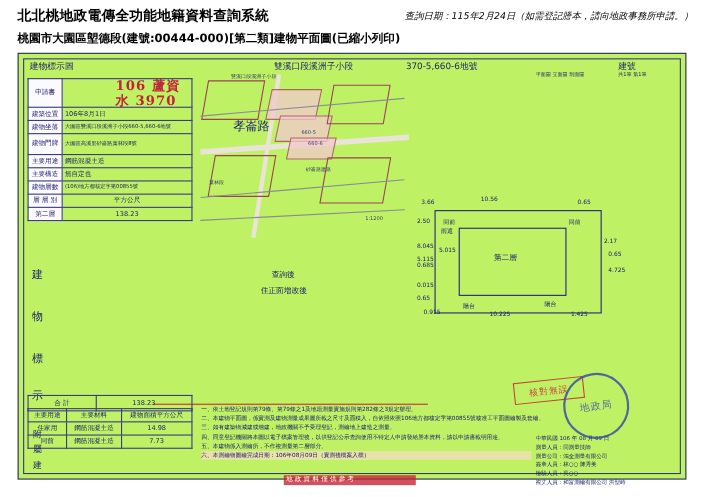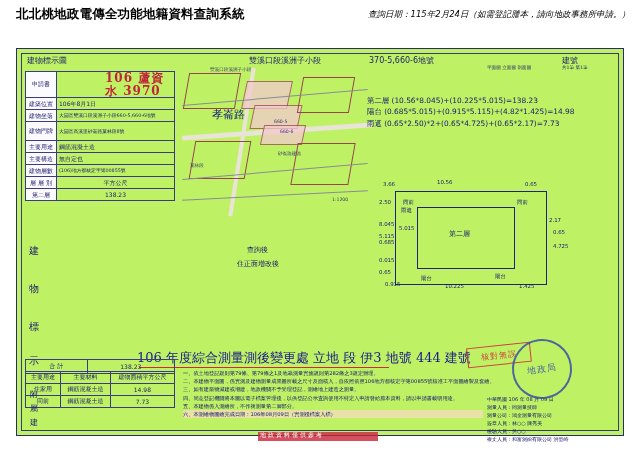--- a/index.html
+++ b/index.html
@@ -103,20 +103,21 @@
   .stamp-foot-txt{position:absolute;left:260px;top:431px;font-size:6px;color:#fff;letter-spacing:2px;white-space:nowrap;}
   .red-ul{position:absolute;background:#cf2b3c;height:1.2px;}
 </style>
 </head>
 <body>
 
 <div class="page">
 
   <div class="hdr">
     <div class="hdr-title">北北桃地政電傳全功能地籍資料查詢系統</div>
+    <div class="hdr-sub">桃園市大園區塱德段(建號:00444-000)[第二類]建物平面圖(已縮小列印)</div>
   </div>
   <div class="hdr-right">查詢日期：115年2月24日（如需登記謄本，請向地政事務所申請。）</div>
 
   <div class="sheet">
     <div class="sheet-inner"></div>
 
     <div class="band" style="left:10px;">建物標示圖</div>
     <div class="band" style="left:232px;">雙溪口段溪洲子小段</div>
     <div class="band" style="left:352px;">370-5,660-6地號</div>
     <div class="band" style="left:545px;">建號</div>
@@ -192,25 +193,20 @@
       <div class="maptxt" style="left:28px;top:0;">雙溪口段溪洲子小段</div>
       <div class="maptxt" style="left:92px;top:52px;">660-5</div>
       <div class="maptxt" style="left:98px;top:62px;">660-6</div>
       <div class="maptxt" style="left:96px;top:84px;">砂崙路建路</div>
       <div class="maptxt" style="left:8px;top:96px;">菓林段</div>
       <div class="maptxt" style="left:150px;top:130px;">1:1200</div>
 
       <div class="hand" style="position:absolute;left:30px;top:40px;font-size:11px;">孝崙路</div>
     </div>
 
-    <div class="calc">
-      <div>第二層 (10.56*8.045)+(10.225*5.015)=138.23</div>
-      <div>陽台 (0.685*5.015)+(0.915*5.115)+(4.82*1.425)=14.98</div>
-      <div>雨遮 (0.65*2.50)*2+(0.65*4.725)+(0.65*2.17)=7.73</div>
-    </div>
 
     <div class="fp">
       <div class="fp-out"></div>
       <div class="fp-in"></div>
       <div class="fp-label" style="left:72px;top:52px;">第二層</div>
 
       <div class="fp-t" style="left:6px;top:4px;">3.66</div>
       <div class="fp-t" style="left:60px;top:2px;">10.56</div>
       <div class="fp-t" style="left:148px;top:4px;">0.65</div>
       <div class="fp-t" style="left:2px;top:22px;">2.50</div>
@@ -231,21 +227,20 @@
       <div class="fp-t" style="left:24px;top:30px;">雨遮</div>
       <div class="fp-t" style="left:22px;top:48px;">5.015</div>
       <div class="fp-t" style="left:2px;top:56px;">5.115</div>
     </div>
 
     <div class="sp">
       <div class="sp-txt hand" style="left:10px;top:0;">查詢後</div>
       <div class="sp-txt hand" style="left:0px;top:14px;">住正面增改後</div>
     </div>
 
-    <div class="hwline">106 年度綜合測量測後變更處 立地 段 伊3 地號 444 建號</div>
     <div class="red-ul" style="left:122px;top:318px;width:250px;"></div>
 
     <div class="btab">
       <table>
         <tbody>
             <tr>
           <td>主要用途</td>
           <td>主要材料</td>
           <td>建物面積平方公尺</td>
         </tr>

